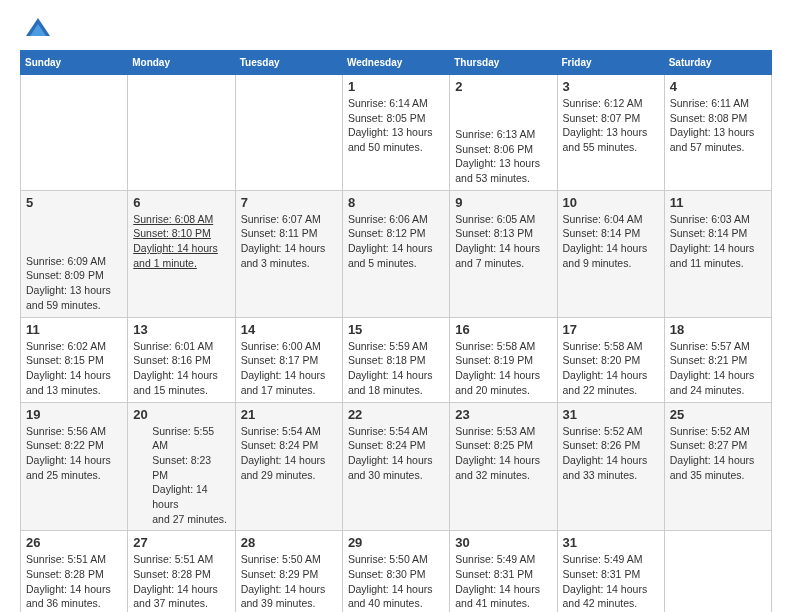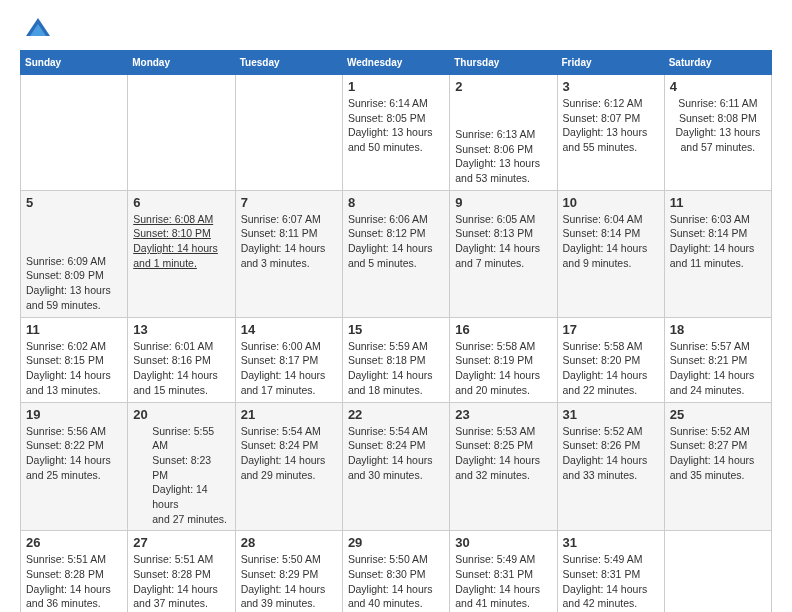--- a/index.html
+++ b/index.html
@@ -150,21 +150,21 @@
         </td>
         <td>
           <span class="day-number">3</span>
           <div class="day-info" style="white-space: pre-line;">Sunrise: 6:12 AM
 Sunset: 8:07 PM
 Daylight: 13 hours
 and 55 minutes.</div>
         </td>
         <td>
           <span class="day-number">4</span>
-          <div class="day-info" style="white-space: pre-line; text-align: center;">Sunrise: 6:11 AM
+          <div class="day-info" style="white-space: pre-line;">Sunrise: 6:11 AM
 Sunset: 8:08 PM
 Daylight: 13 hours
 and 57 minutes.</div>
         </td>
       </tr>
       <tr>
         <td>
           <span class="day-number">5</span>
           <div class="day-info" style="white-space: pre-line; margin-top: 44px;">Sunrise: 6:09 AM
 Sunset: 8:09 PM

